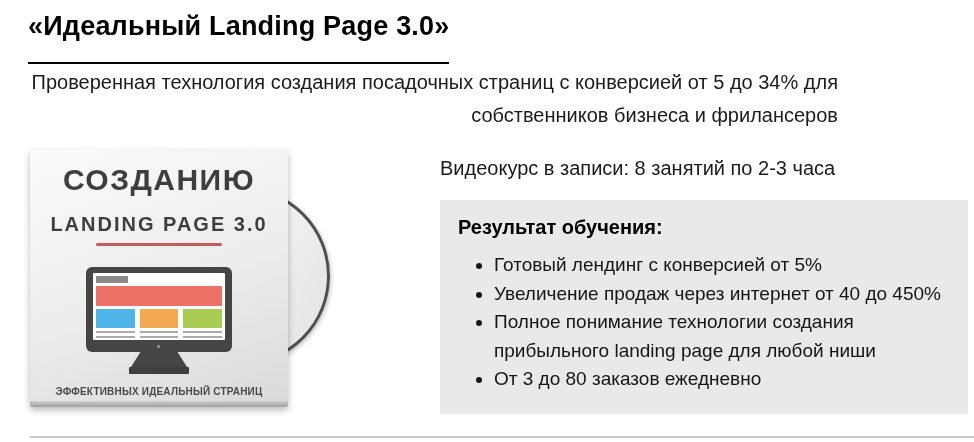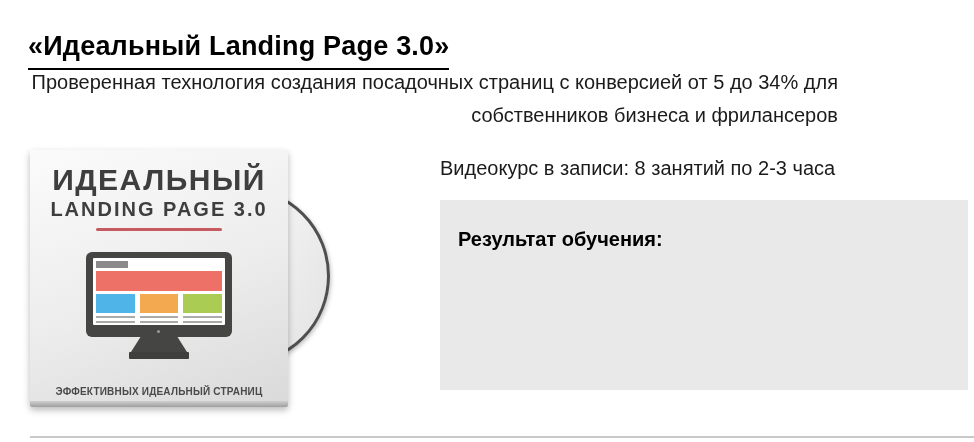--- a/index.html
+++ b/index.html
@@ -6,24 +6,24 @@
   html, body { background: #ffffff; }
   body {
     width: 974px; height: 442px;
     position: relative; overflow: hidden;
     font-family: "Liberation Sans", "DejaVu Sans", sans-serif;
     color: #161616;
   }
 
   
   .page-title {
-    position: absolute; left: 28px; top: 31px;
+    position: absolute; left: 28px; top: 11px;
     font-size: 27px; font-weight: bold; color: #000;
     display: inline-block;
-    border-bottom: 2px solid #000; padding-bottom: 6px;
+    border-bottom: 2px solid #000; padding-bottom: 20px;
     letter-spacing: 0.2px;
   }
   .page-subtitle {
     position: absolute; left: 28px; top: 66px;
     width: 880px; max-width: 810px;
     font-size: 20px; line-height: 33px; color: #1b1b1b; text-align: right;
   }
 
   
   .product { position: absolute; left: 30px; top: 150px; width: 330px; height: 262px; }
@@ -49,21 +49,21 @@
     content: ""; position: absolute; left: 0; right: 0; bottom: 0; height: 6px;
     background: linear-gradient(#cfcfcf, #9f9f9f);
     border-radius: 0 0 2px 2px;
   }
   .cover-title {
     font-size: 30px; font-weight: bold; color: #3e3e3e;
     letter-spacing: 1.5px; line-height: 1.1;
   }
   .cover-subtitle {
     font-size: 20px; font-weight: bold; color: #3e3e3e;
-    letter-spacing: 2px; margin-top: 2px;
+    letter-spacing: 2px; margin-top: 17px;
   }
   .cover-line {
     width: 126px; height: 3px; margin: 7px auto 0;
     background: var(--cover-line-red, #c55a60); border-radius: 2px;
   }
 
   
   .monitor {
     position: relative; width: 146px; height: 85px;
     margin: 21px auto 0;
@@ -106,21 +106,21 @@
 
   
   .format-line {
     position: absolute; left: 440px; top: 157px;
     font-size: 20px; color: #1b1b1b;
   }
   .results-box {
     position: absolute; left: 440px; top: 200px;
     width: 528px; min-height: 190px;
     background: var(--results-box-bg, #e9e9e9);
-    padding: 28px 20px 20px 18px;
+    padding: 16px 20px 20px 18px;
   }
   .results-heading { font-size: 20px; font-weight: bold; color: #000; }
   .results-list { margin: 12px 0 0 0; padding-left: 36px; list-style: disc; }
   .results-list li {
     font-size: 19px; line-height: 28.5px; color: #161616;
     white-space: pre-line;
   }
 
   
   .bottom-divider {
@@ -130,21 +130,21 @@
 </style>
 </head>
 <body>
 
 <h1 class="page-title">«Идеальный Landing Page 3.0»</h1>
 <p class="page-subtitle">Проверенная технология создания посадочных страниц с конверсией от 5 до 34% для собственников бизнеса и фрилансеров</p>
 
 <div class="product">
   <div class="disc"></div>
   <div class="case">
-    <div class="cover-title">ИДЕАЛЬНЫЙ</div>
+    <div class="cover-title">СОЗДАНИЮ</div>
     <div class="cover-subtitle">LANDING PAGE 3.0</div>
     <div class="cover-line"></div>
 
     <div class="monitor">
       <div class="screen">
         <div class="scr-header"></div>
         <div class="scr-banner"></div>
         <div class="scr-cols">
           <div class="scr-col">
             <div class="scr-block blue"></div>
@@ -174,15 +174,22 @@
     <div class="cover-caption">
       <div>ЭФФЕКТИВНЫХ ИДЕАЛЬНЫЙ СТРАНИЦ</div>
     </div>
   </div>
 </div>
 
 <p class="format-line">Видеокурс в записи: 8 занятий по 2-3 часа</p>
 
 <div class="results-box">
   <h2 class="results-heading">Результат обучения:</h2>
+  <ul class="results-list">
+      <li>Готовый лендинг с конверсией от 5%</li>
+      <li>Увеличение продаж через интернет от 40 до 450%</li>
+      <li>Полное понимание технологии создания
+прибыльного landing page для любой ниши</li>
+      <li>От 3 до 80 заказов ежедневно</li>
+    </ul>
 </div>
 
 <div class="bottom-divider"></div>
 
 </body></html>

